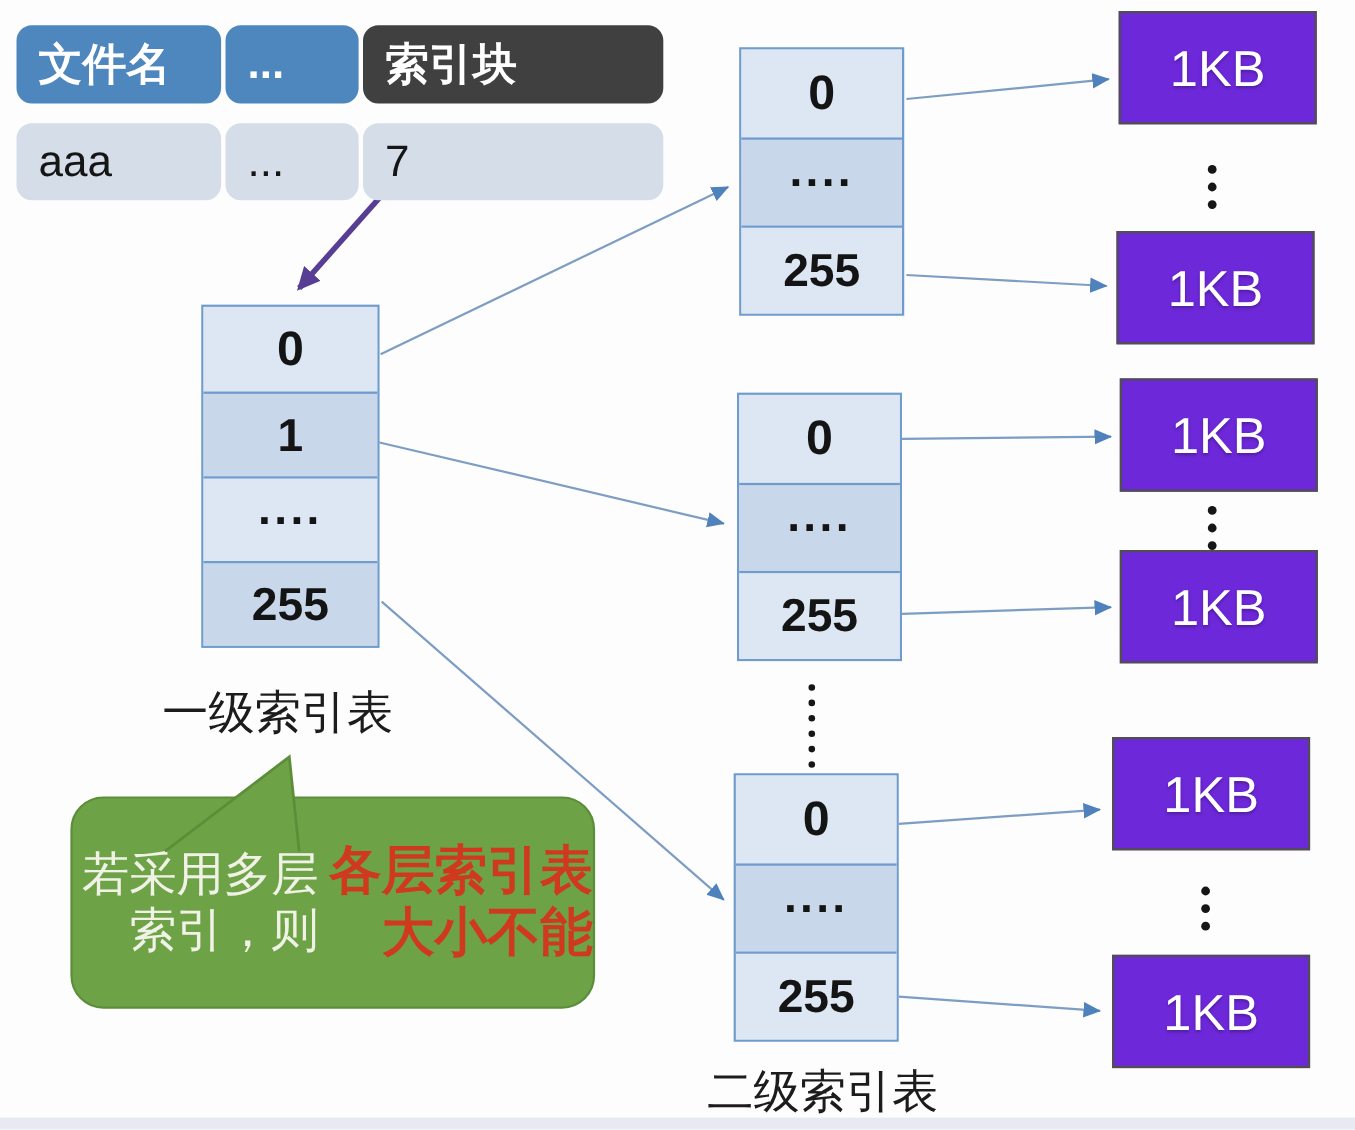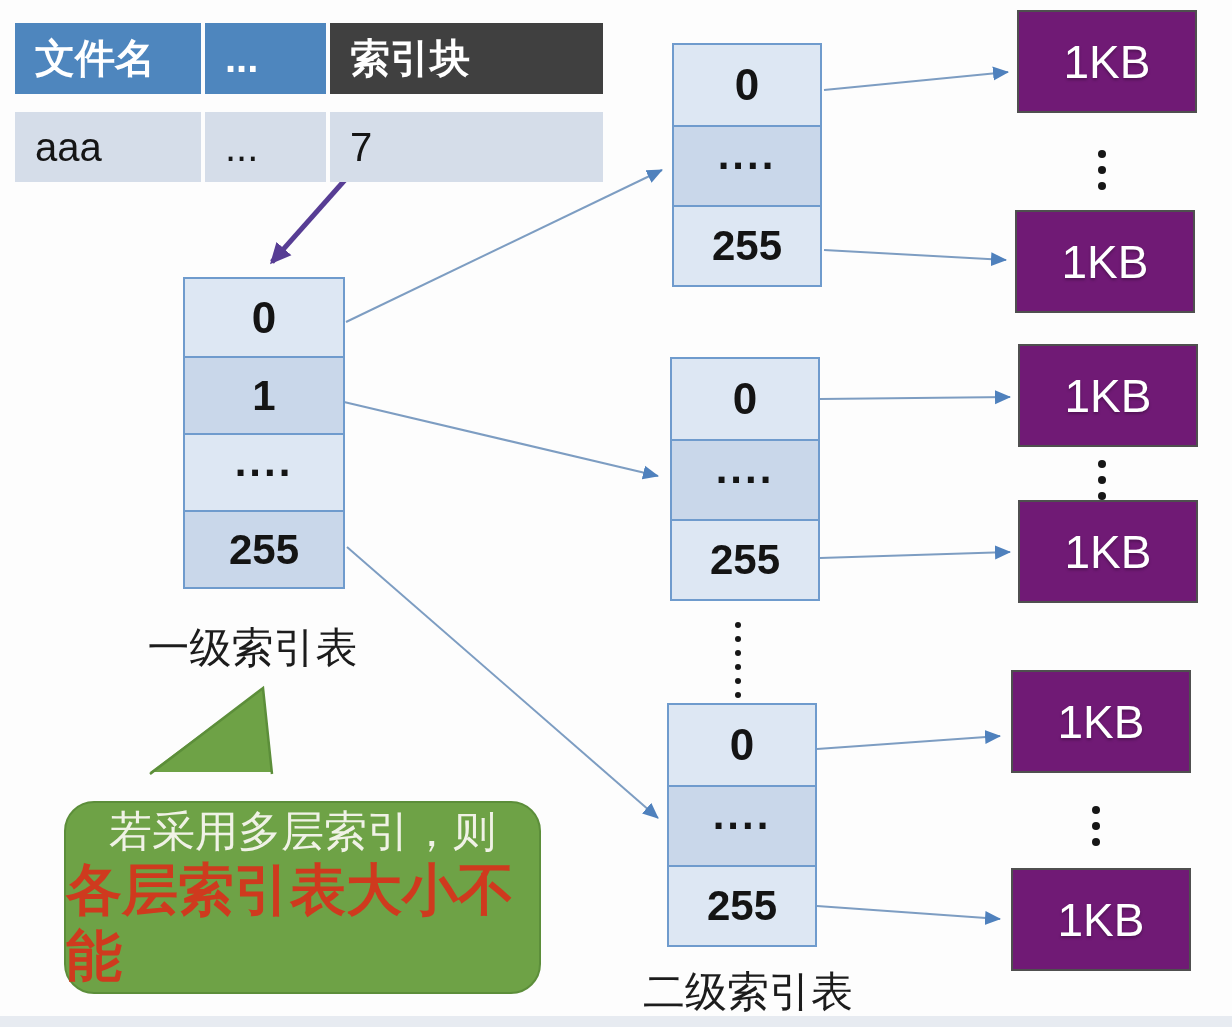--- a/index.html
+++ b/index.html
@@ -7,21 +7,21 @@
     position:relative;width:1232px;height:1027px;overflow:hidden;
     background:#fdfdfd;
     font-family:"Liberation Sans","DejaVu Sans",sans-serif;
   }
   svg.overlay{position:absolute;left:0;top:0;width:1232px;height:1027px;pointer-events:none;}
 
   
   .ft{position:absolute;left:15px;top:23px;}
   .ft-row{display:flex;gap:4px;}
   .ft-row + .ft-row{margin-top:18px;}
-  .ft-cell{box-sizing:border-box;display:flex;align-items:center;padding-left:20px;}
+  .ft-cell{box-sizing:border-box;display:flex;align-items:center;padding-left:20px;border-radius:14px;}
   .ft-h{height:71px;background:#4e86be;color:#ffffff;font-size:40px;font-weight:600;}
   .ft-h.red{background:#404040;}
   .ft-d{height:70px;background:#d5dde9;color:#151515;font-size:40px;font-weight:500;}
   .cw1{width:186px;} .cw2{width:121px;} .cw3{width:273px;}
 
   
   .idx{position:absolute;border:2px solid #6f9bcd;background:#dde7f3;box-sizing:border-box;}
   .idx .cell{
     display:flex;align-items:center;justify-content:center;
     font-size:42px;color:#141414;border-top:2px solid #6f9bcd;box-sizing:border-box;
@@ -32,21 +32,21 @@
   .idx .cell.dark{background:#c9d7ea;}
   .l1{left:183px;top:277px;width:162px;}
   .l1 .cell{height:77px;}
   .l2{width:150px;}
   .l2 .cell{height:80px;}
   .l1 .cell:nth-child(3),.l2 .cell:nth-child(2){font-weight:700;letter-spacing:3px;padding-bottom:22px;}
   .t1{left:672px;top:43px;} .t2{left:670px;top:357px;} .t3{left:667px;top:703px;}
 
   
   .block{
-    position:absolute;width:180px;height:103px;background:#701a75;border:2px solid #4f4f4f;
+    position:absolute;width:180px;height:103px;background:#6d28d9;border:2px solid #4f4f4f;
     box-sizing:border-box;display:flex;align-items:center;justify-content:center;
     color:#fff;font-size:46px;text-shadow:0 2px 3px rgba(0,0,0,.28);
   }
   .b1{left:1017px;top:10px;} .b2{left:1015px;top:210px;}
   .b3{left:1018px;top:344px;} .b4{left:1018px;top:500px;}
   .b5{left:1011px;top:670px;} .b6{left:1011px;top:868px;}
 
   
   .lbl{position:absolute;color:#1c1c1c;font-size:42px;text-align:center;}
   .lbl-l1{left:125px;top:620px;width:255px;}
@@ -55,27 +55,28 @@
   
   .vdots{position:absolute;display:flex;flex-direction:column;align-items:center;}
   .vdots i{display:block;border-radius:50%;background:#161616;}
   .vdots.g i{width:8px;height:8px;margin:4px 0;}
   .vdots.c i{width:6px;height:6px;margin:4px 0;}
   .e1{left:1098px;top:146px;} .e2{left:1098px;top:456px;} .e3{left:1092px;top:802px;}
   .econ{left:735px;top:618px;}
 
   
   .bubble{
-    position:absolute;left:64px;top:801px;width:477px;height:193px;
+    position:absolute;left:64px;top:724px;width:477px;height:193px;
     background:#6ea246;border:2px solid #5c8e3a;border-radius:30px;box-sizing:border-box;
-    display:flex;flex-direction:column;align-items:center;justify-content:center;
+    display:flex;flex-direction:row;align-items:center;justify-content:center;
     line-height:1.18;
+    text-align:right;
   }
   .bubble .w{color:#f0f2e6;font-size:43px;}
-  .bubble .r{color:#cf3a1e;font-size:56px;font-weight:700;}
+  .bubble .r{color:#cf3a1e;font-size:48px;font-weight:700;}
   svg.tail{position:absolute;left:130px;top:680px;width:170px;height:100px;overflow:visible;}
 
   .footer-strip{position:absolute;left:0;top:1016px;width:1232px;height:11px;background:#e7ebf1;}
 </style>
 </head>
 <body>
 
 <div class="canvas">
 
   <svg class="overlay">

